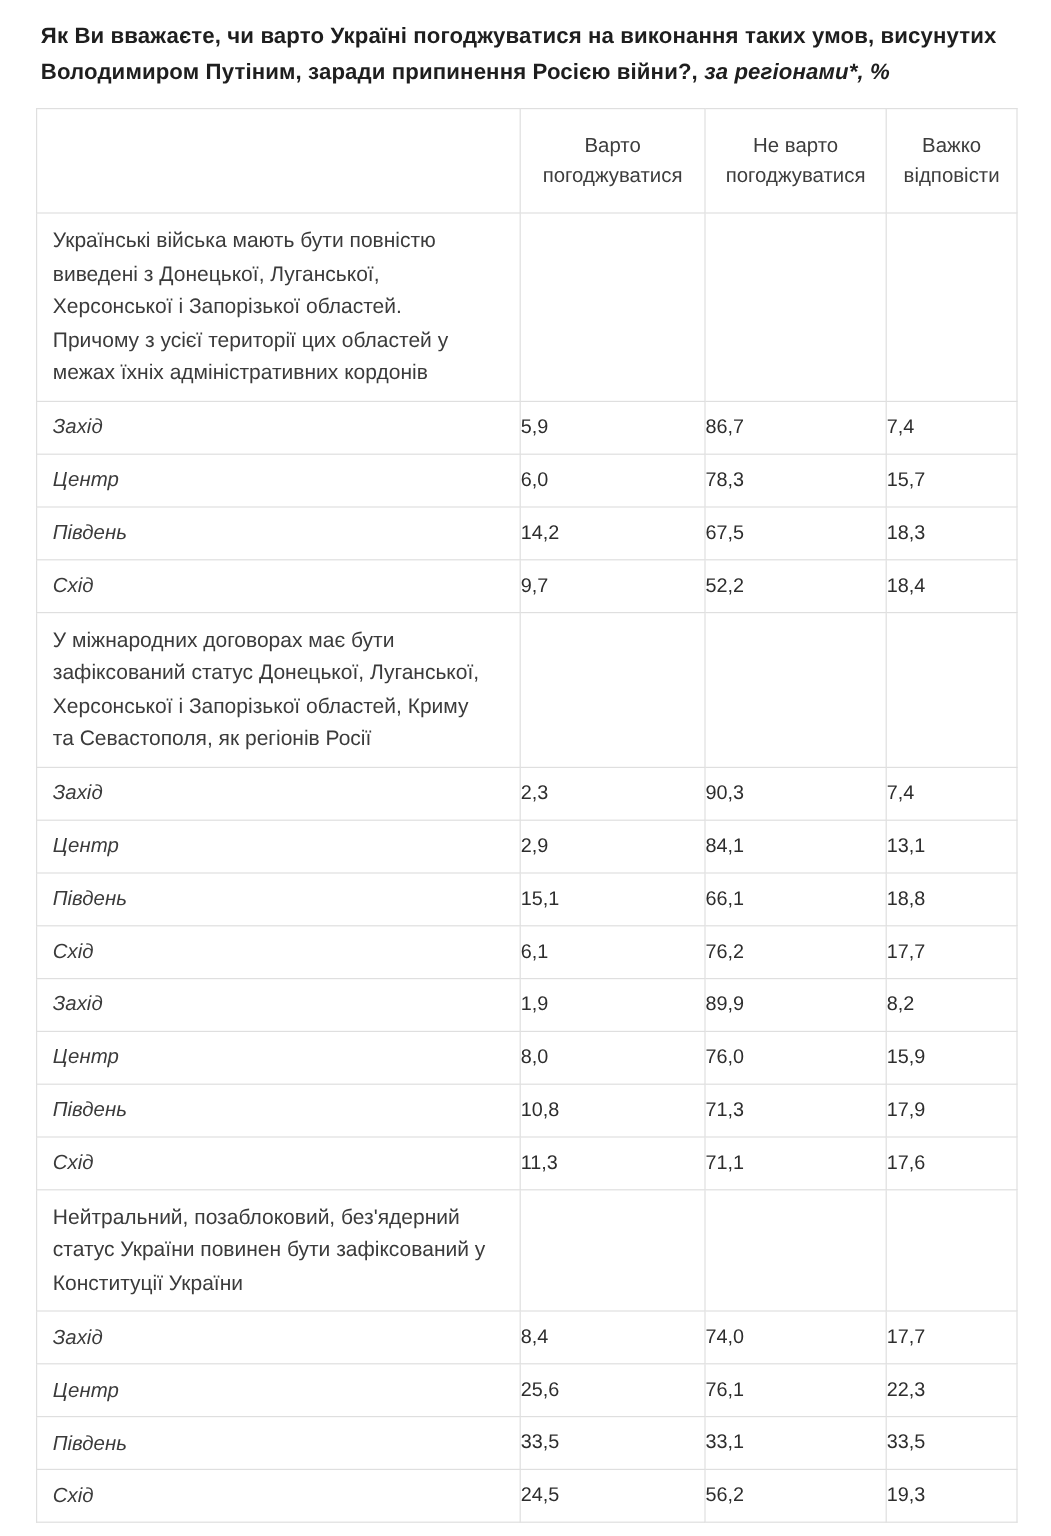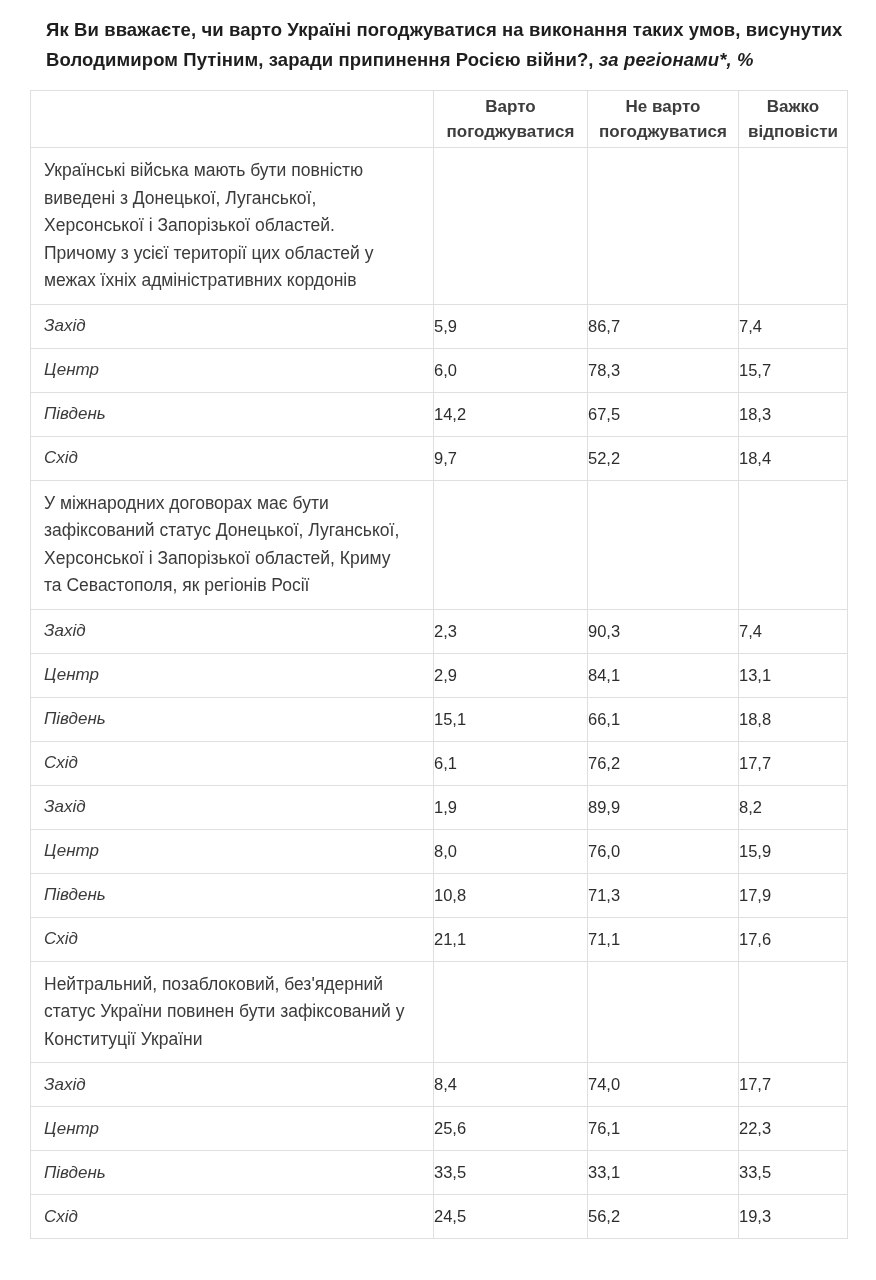--- a/index.html
+++ b/index.html
@@ -8,21 +8,21 @@
     background: #ffffff;
     font-family: "Liberation Sans", "DejaVu Sans", sans-serif;
   }
   .page {
     width: 876px;
     min-height: 1280px;
     background: #ffffff;
     padding: 15px 29px 6px 30px;
   }
   .title {
-    margin: 0 0 15px 16px;
+    margin: 0 0 15px 4px;
     font-size: 18.5px;
     line-height: 30px;
     font-weight: 700;
     color: #1e1e1e;
     letter-spacing: 0.1px;
     max-width: 817px;
   }
   .title em { font-style: italic; font-weight: 700; }
   table.results {
     border-collapse: collapse;
@@ -30,26 +30,26 @@
     width: 817px;
     background: #ffffff;
   }
   table.results th, table.results td {
     border: 1.5px solid #dfdfdf;
     vertical-align: middle;
     overflow: hidden;
   }
   thead th {
     height: 56px;
-    font-weight: 700;
+    font-weight: 400;
     font-size: 17px;
     line-height: 25px;
     color: #3d3d3d;
     text-align: center;
-    padding: 3px 4px;
+    padding: 18px 4px;
   }
   td.condition-cell {
     font-size: 17.5px;
     line-height: 27.5px;
     color: #3b3b3b;
     text-align: left;
     padding: 9px 26px 9px 13px;
   }
   tr.data-row { height: 44px; padding-left: 44px; }
   td.region-cell {
@@ -162,21 +162,21 @@
           <td class="value-cell">15,9</td>
         </tr>
         <tr class="data-row">
           <td class="region-cell">Південь</td>
           <td class="value-cell">10,8</td>
           <td class="value-cell">71,3</td>
           <td class="value-cell">17,9</td>
         </tr>
         <tr class="data-row">
           <td class="region-cell">Схід</td>
-          <td class="value-cell">21,1</td>
+          <td class="value-cell">11,3</td>
           <td class="value-cell">71,1</td>
           <td class="value-cell">17,6</td>
         </tr>
         <tr class="condition-row">
           <td class="condition-cell">Нейтральний, позаблоковий, без'ядерний статус України повинен бути зафіксований у Конституції України</td>
           <td class="empty-cell"></td>
           <td class="empty-cell"></td>
           <td class="empty-cell"></td>
         </tr>
         <tr class="data-row">

